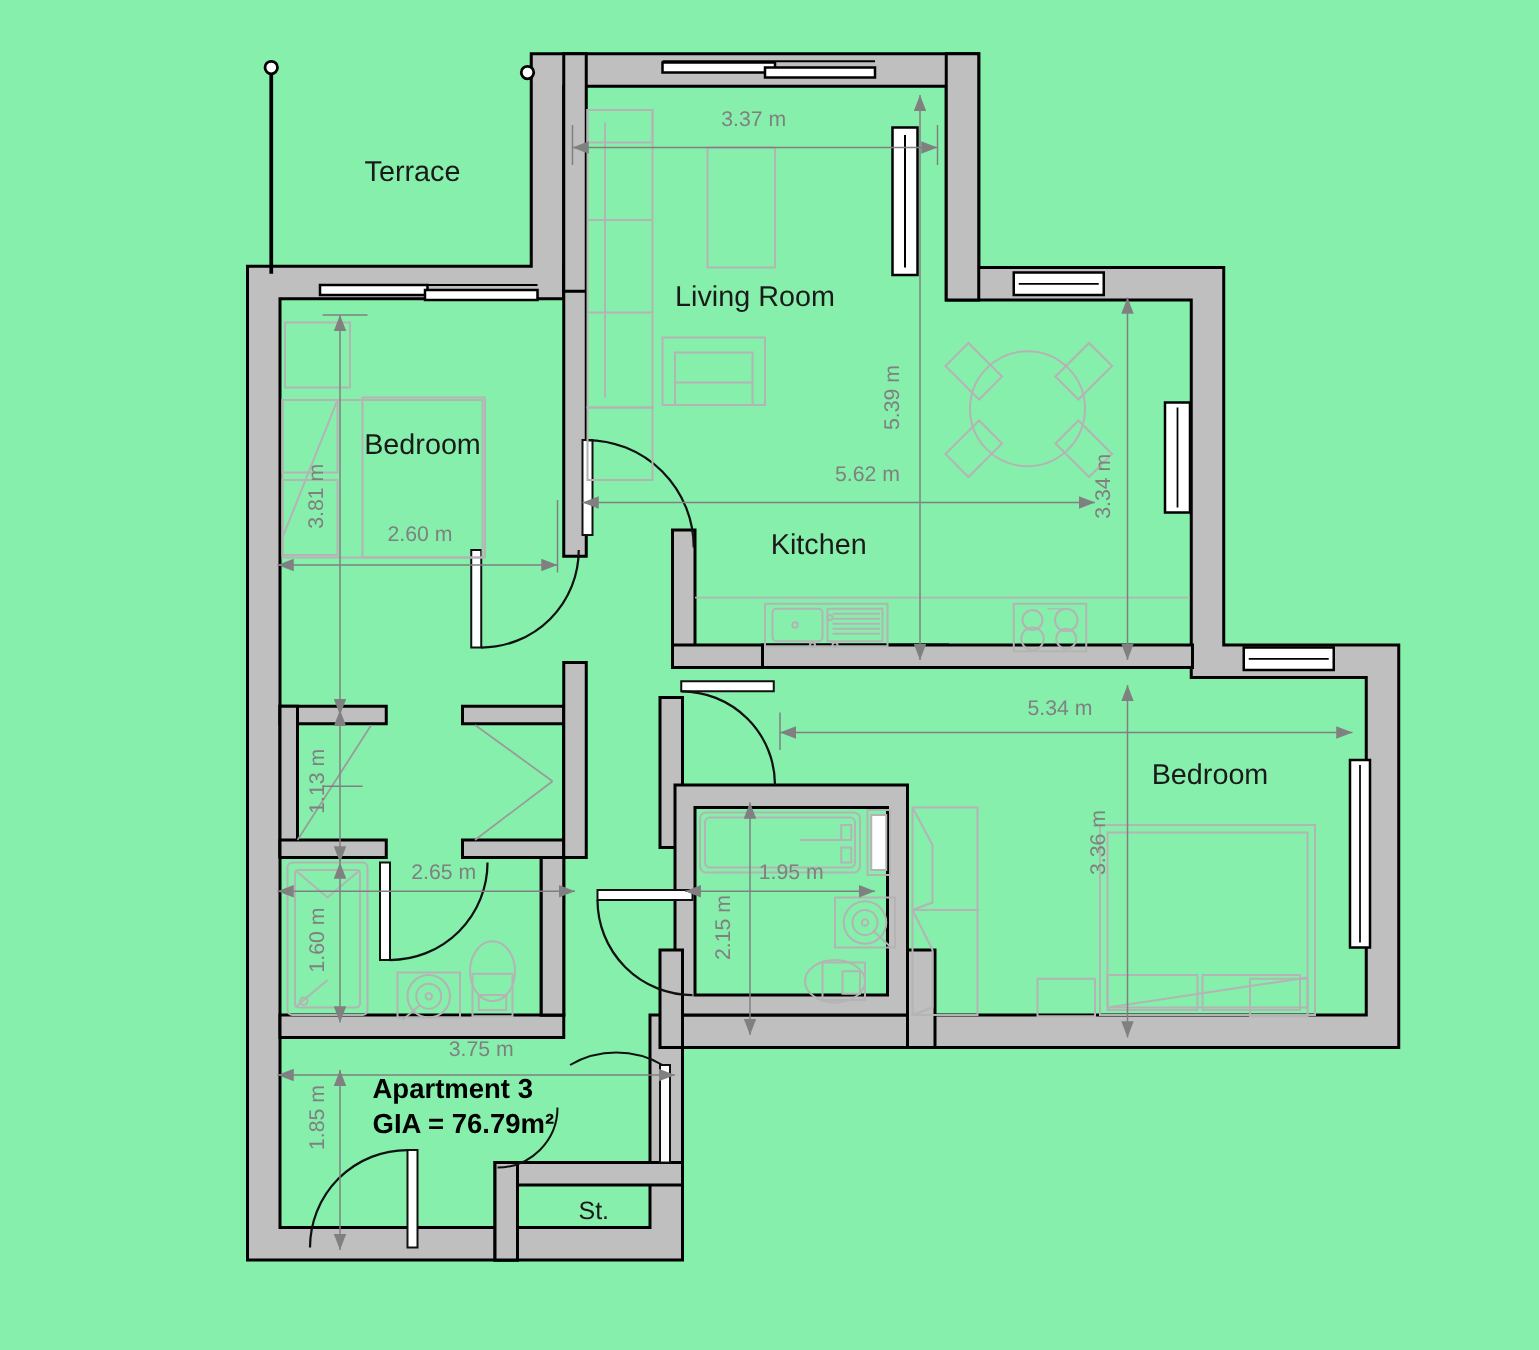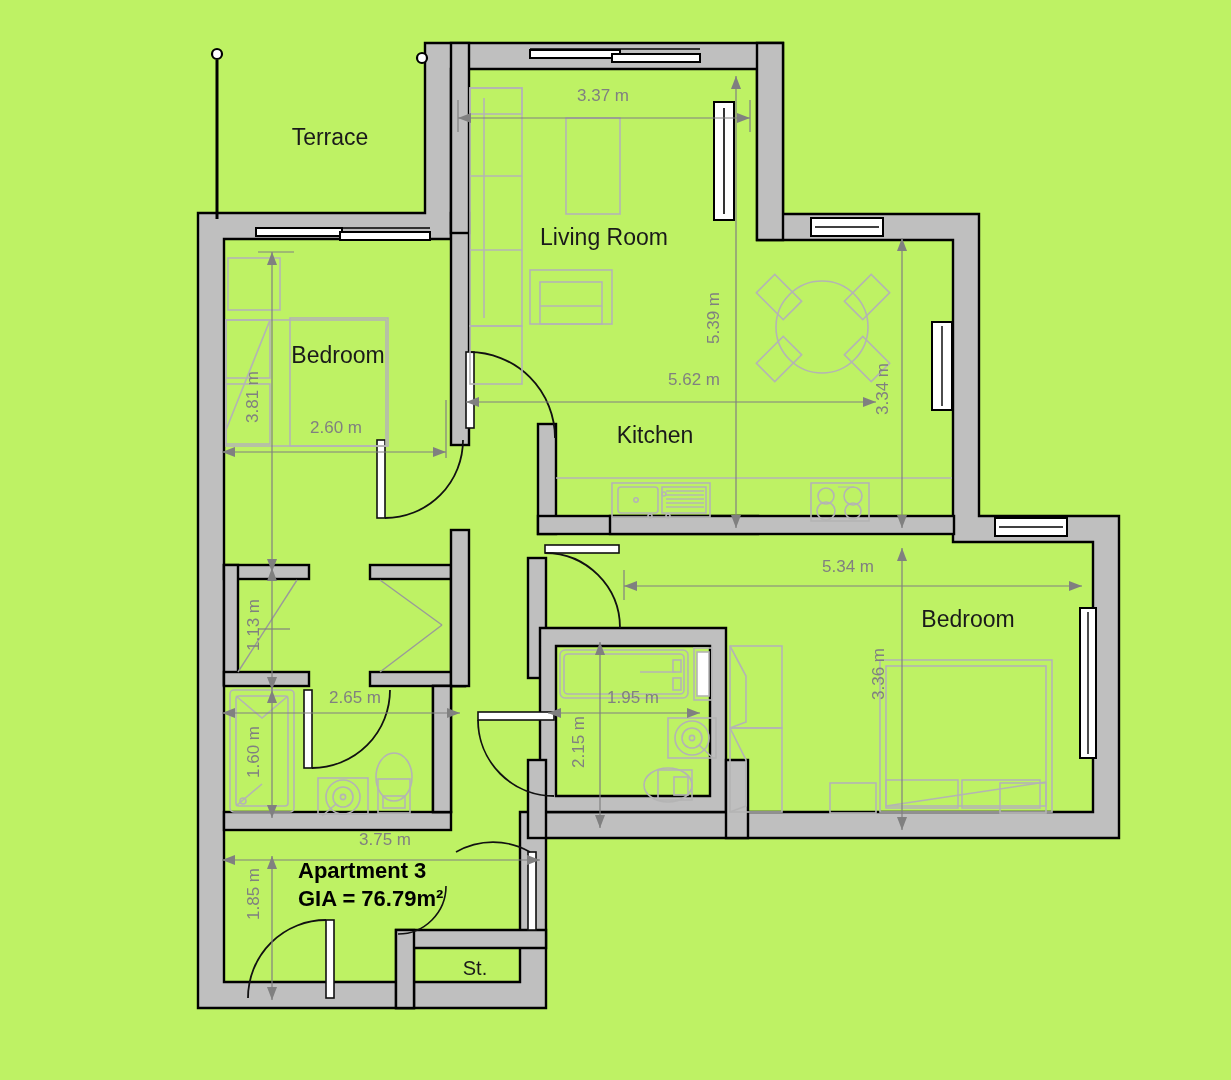--- a/index.html
+++ b/index.html
@@ -1,18 +1,18 @@
 <!DOCTYPE html>
 <html><head>
 <meta charset="utf-8">
 <style>
   html,body{margin:0;padding:0;background:#ffffff;}
   body{width:1231px;height:1080px;overflow:hidden;
        font-family:"Liberation Sans", sans-serif;}
-  #stage{position:relative;width:1231px;height:1080px;background:#bef264;}
+  #stage{position:relative;width:1231px;height:1080px;background:#86efac;}
   svg#plan{position:absolute;left:0;top:0;width:1231px;height:1080px;display:block;}
   .room-label{font-family:"Liberation Sans",sans-serif;font-size:23px;fill:#1a1a1a;}
   .dim-label{font-family:"Liberation Sans",sans-serif;font-size:17px;fill:#808080;}
   .apt-label{font-family:"Liberation Sans",sans-serif;font-size:22px;font-weight:bold;fill:#000;}
   .st-label{font-family:"Liberation Sans",sans-serif;font-size:20px;fill:#1a1a1a;}
 </style>
 </head>
 <body>
 
 <div id="stage">

